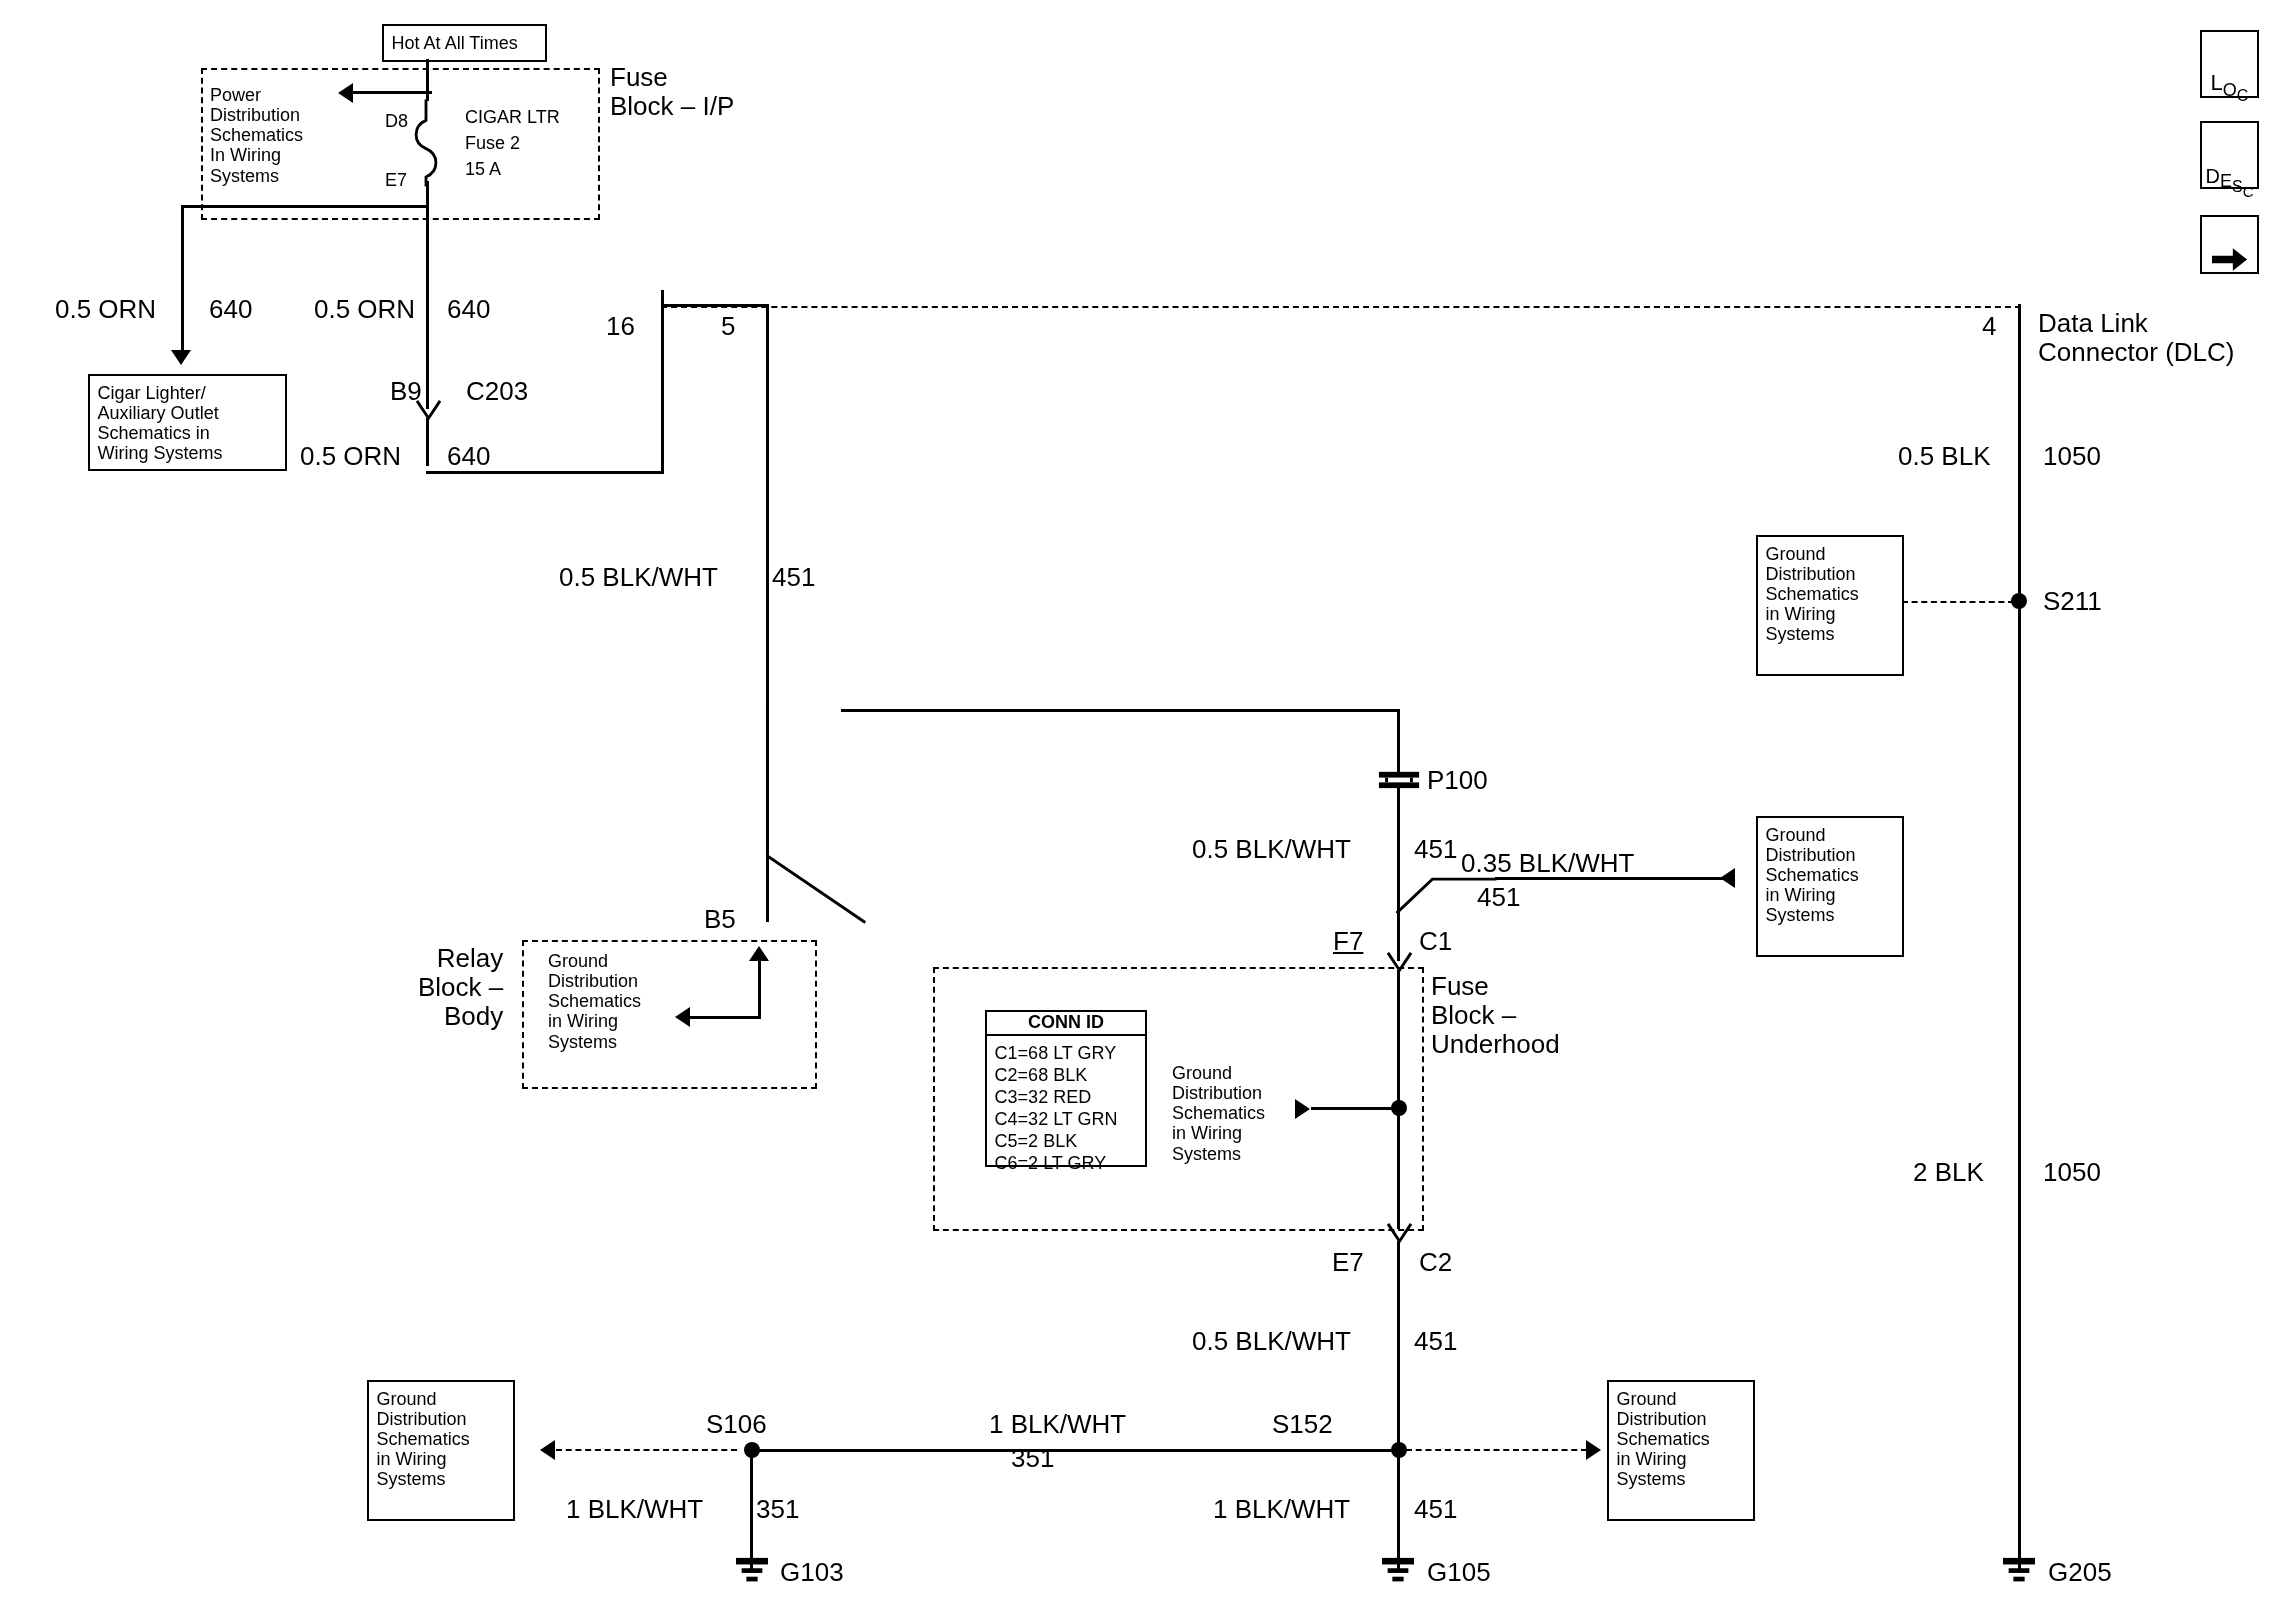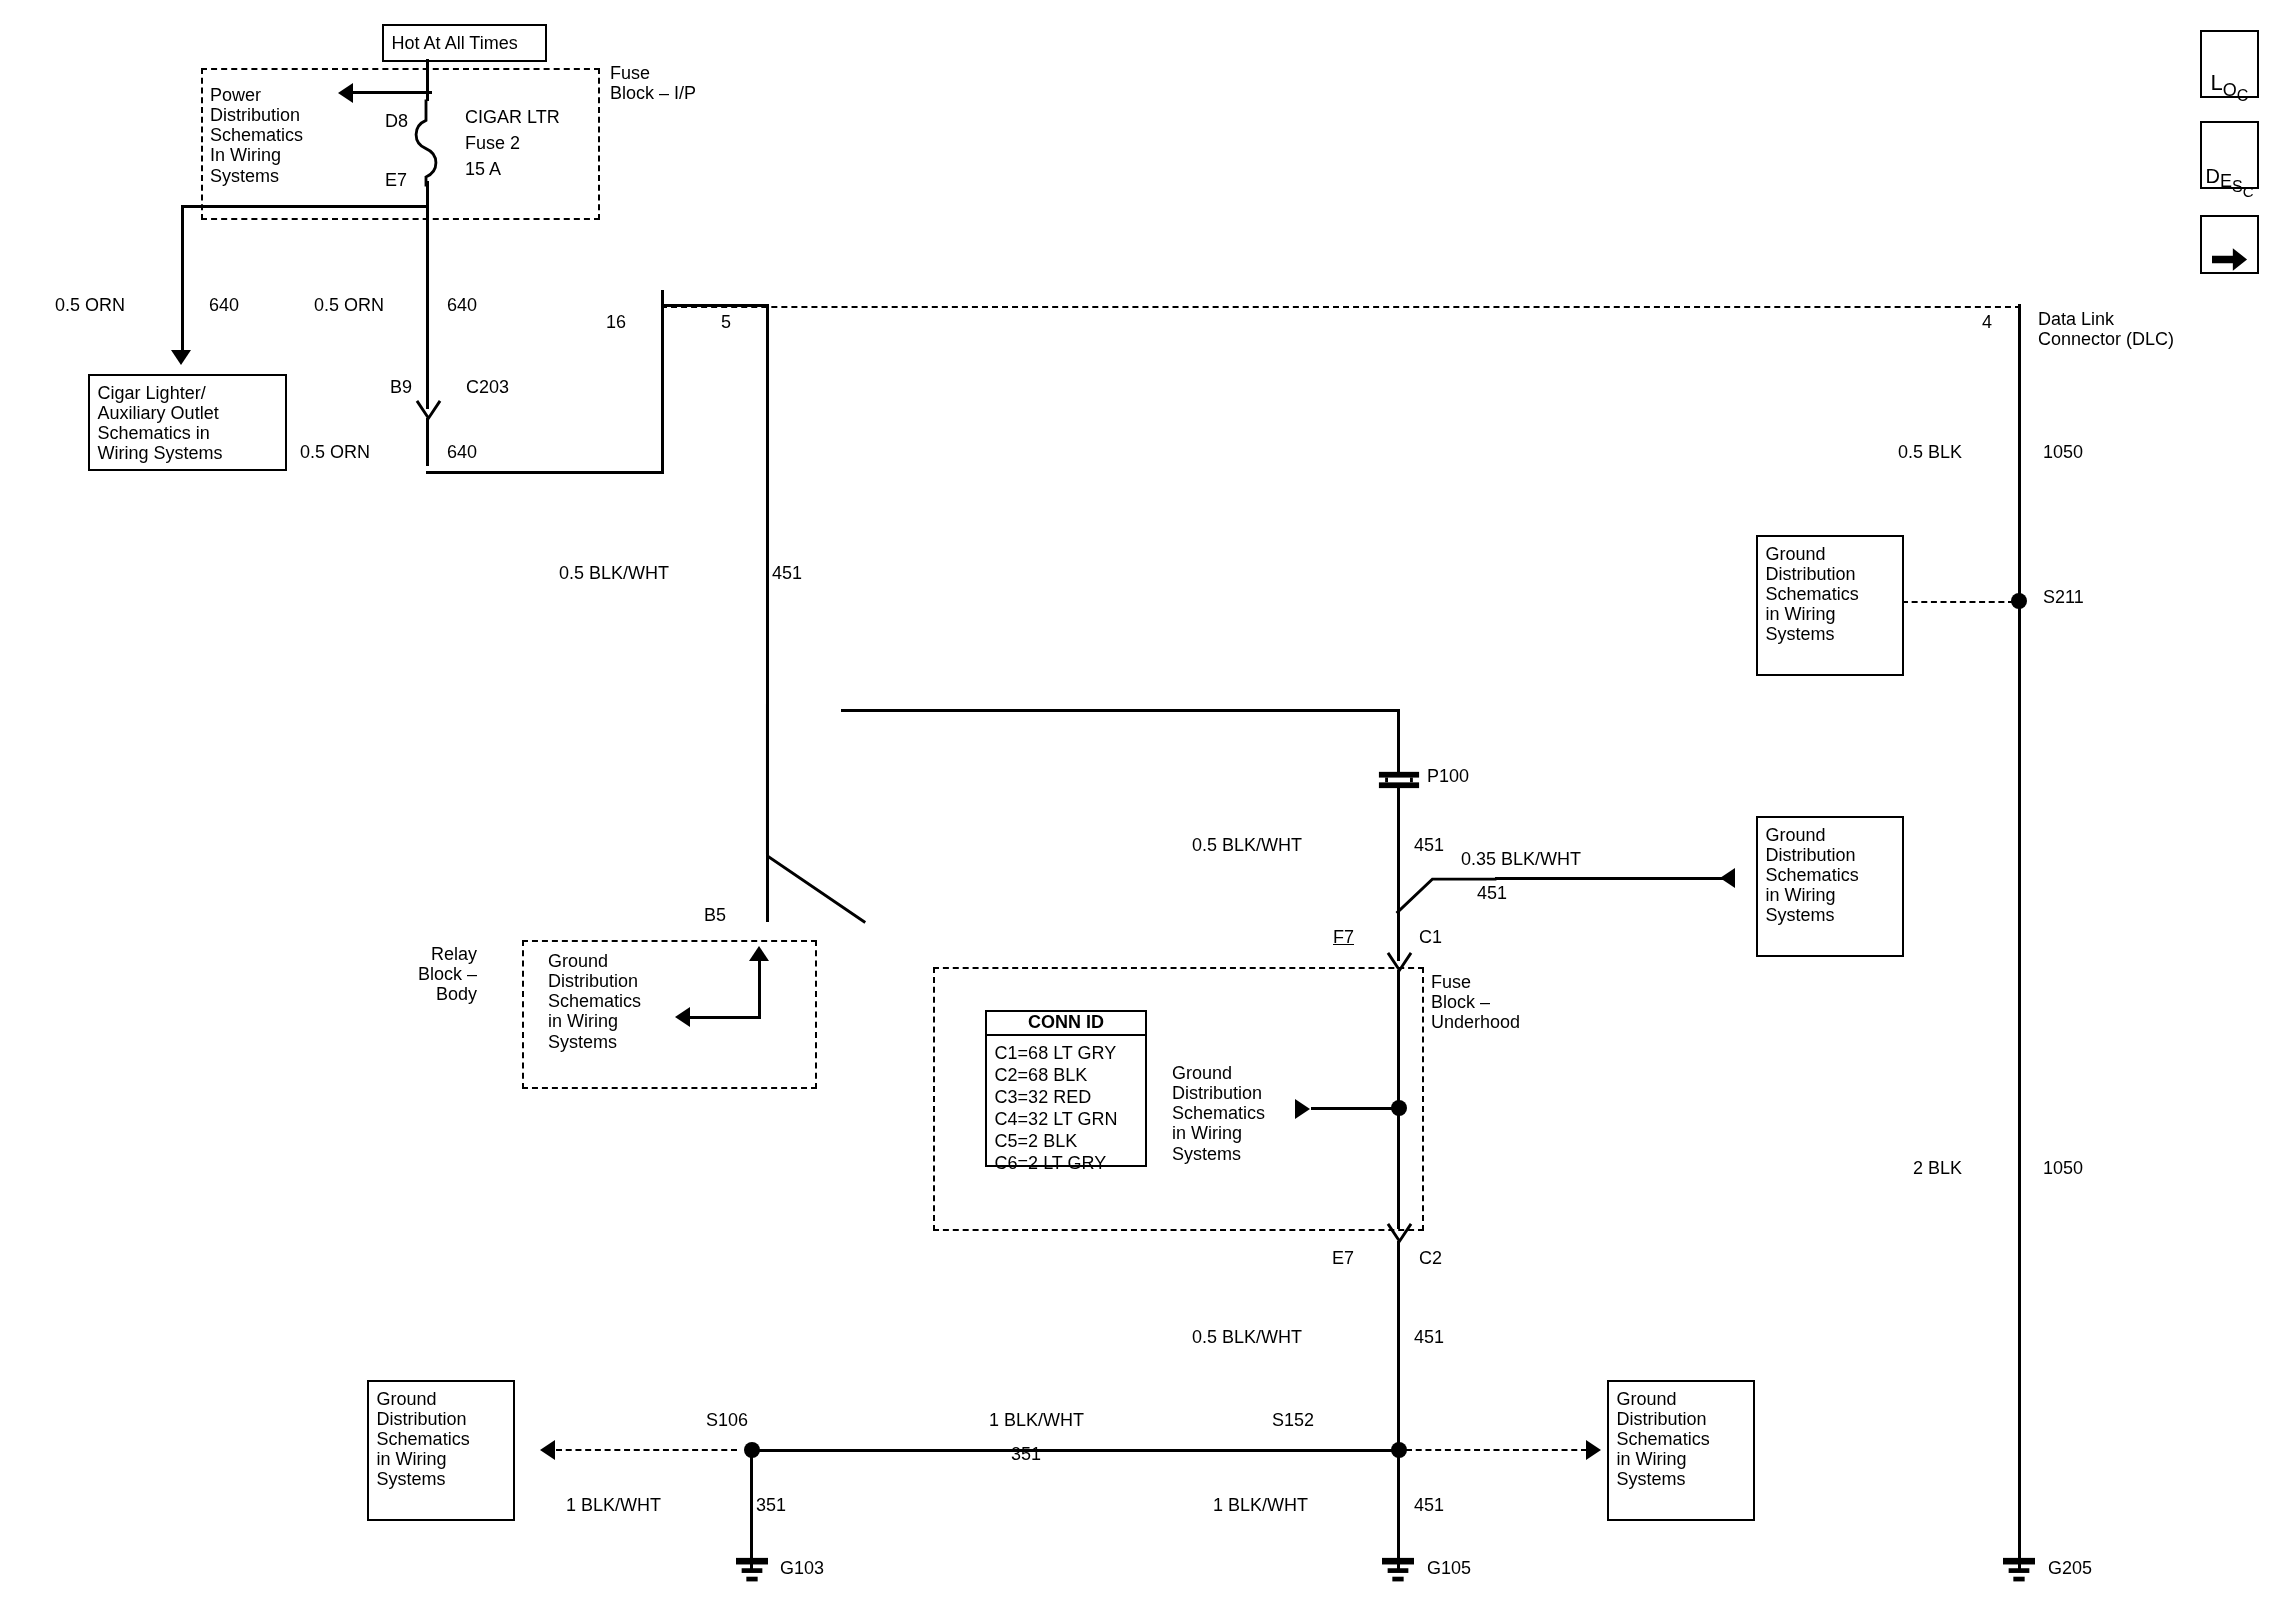--- a/index.html
+++ b/index.html
@@ -91,21 +91,21 @@
     position: absolute;
     border: 2.9px solid #000000;
     background: #ffffff;
     box-sizing: border-box;
     display: flex;
     align-items: flex-end;
     justify-content: center;
   }
   .fsize-s { font-size: 18px; }
   .fsize-m { font-size: 22px; }
-  .fsize-l { font-size: 18px; }
+  .fsize-l { font-size: 26px; }
 </style>
 </head>
 <body>
 
 <div id="sheet">
 
   <div class="nav-btn" style="left:2200px; top:30px; width:59px; height:68px;">
     <span class="lbl fsize-m" style="position:relative; left:0; top:0;"><span style="font-size:22px;">L</span><span style="font-size:18px; position:relative; top:5.7px;">O</span><span style="font-size:16px; position:relative; top:10.5px;">C</span></span>
   </div>
   <div class="nav-btn" style="left:2200px; top:121px; width:59px; height:68px;">

